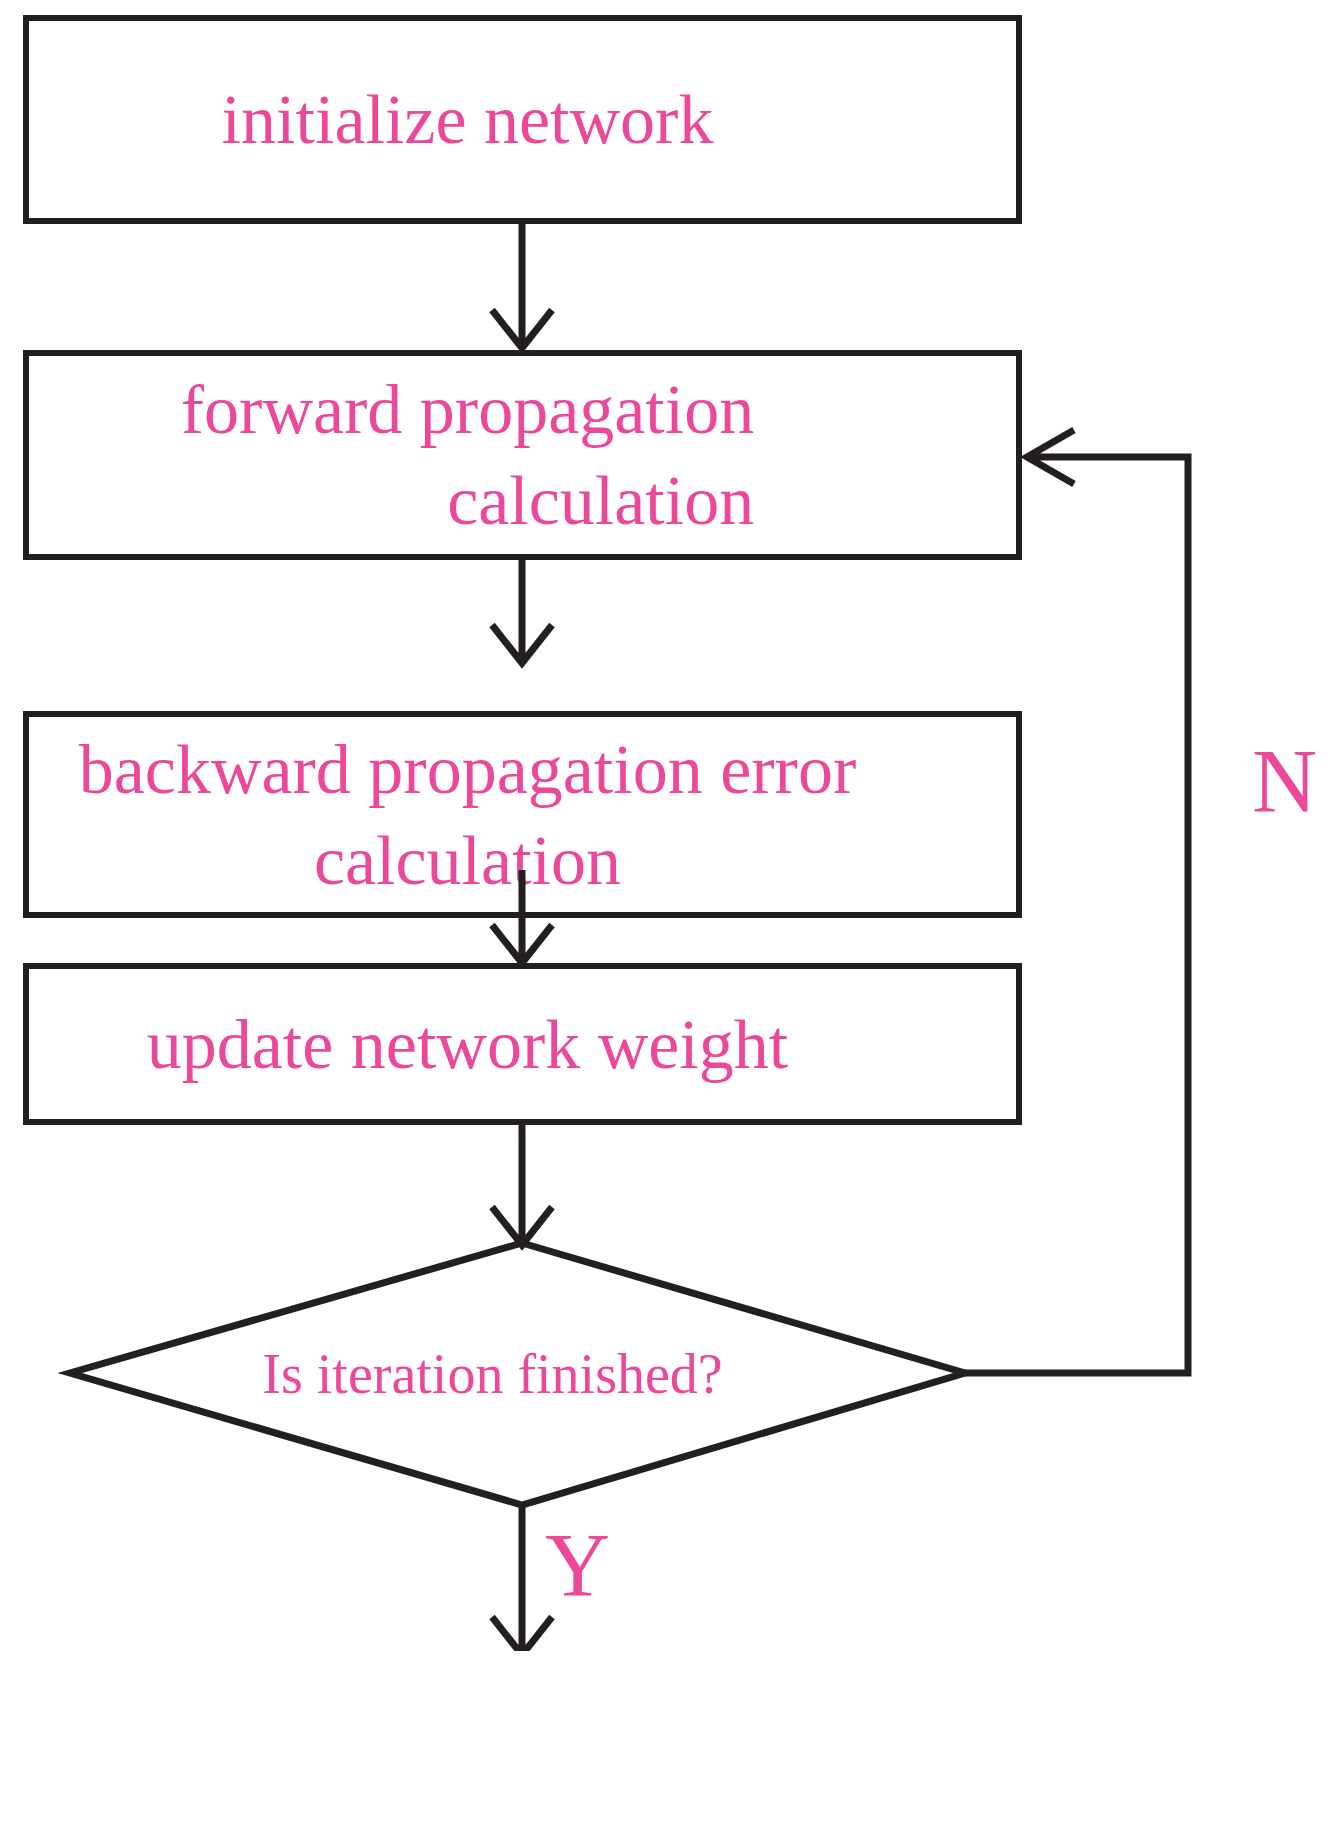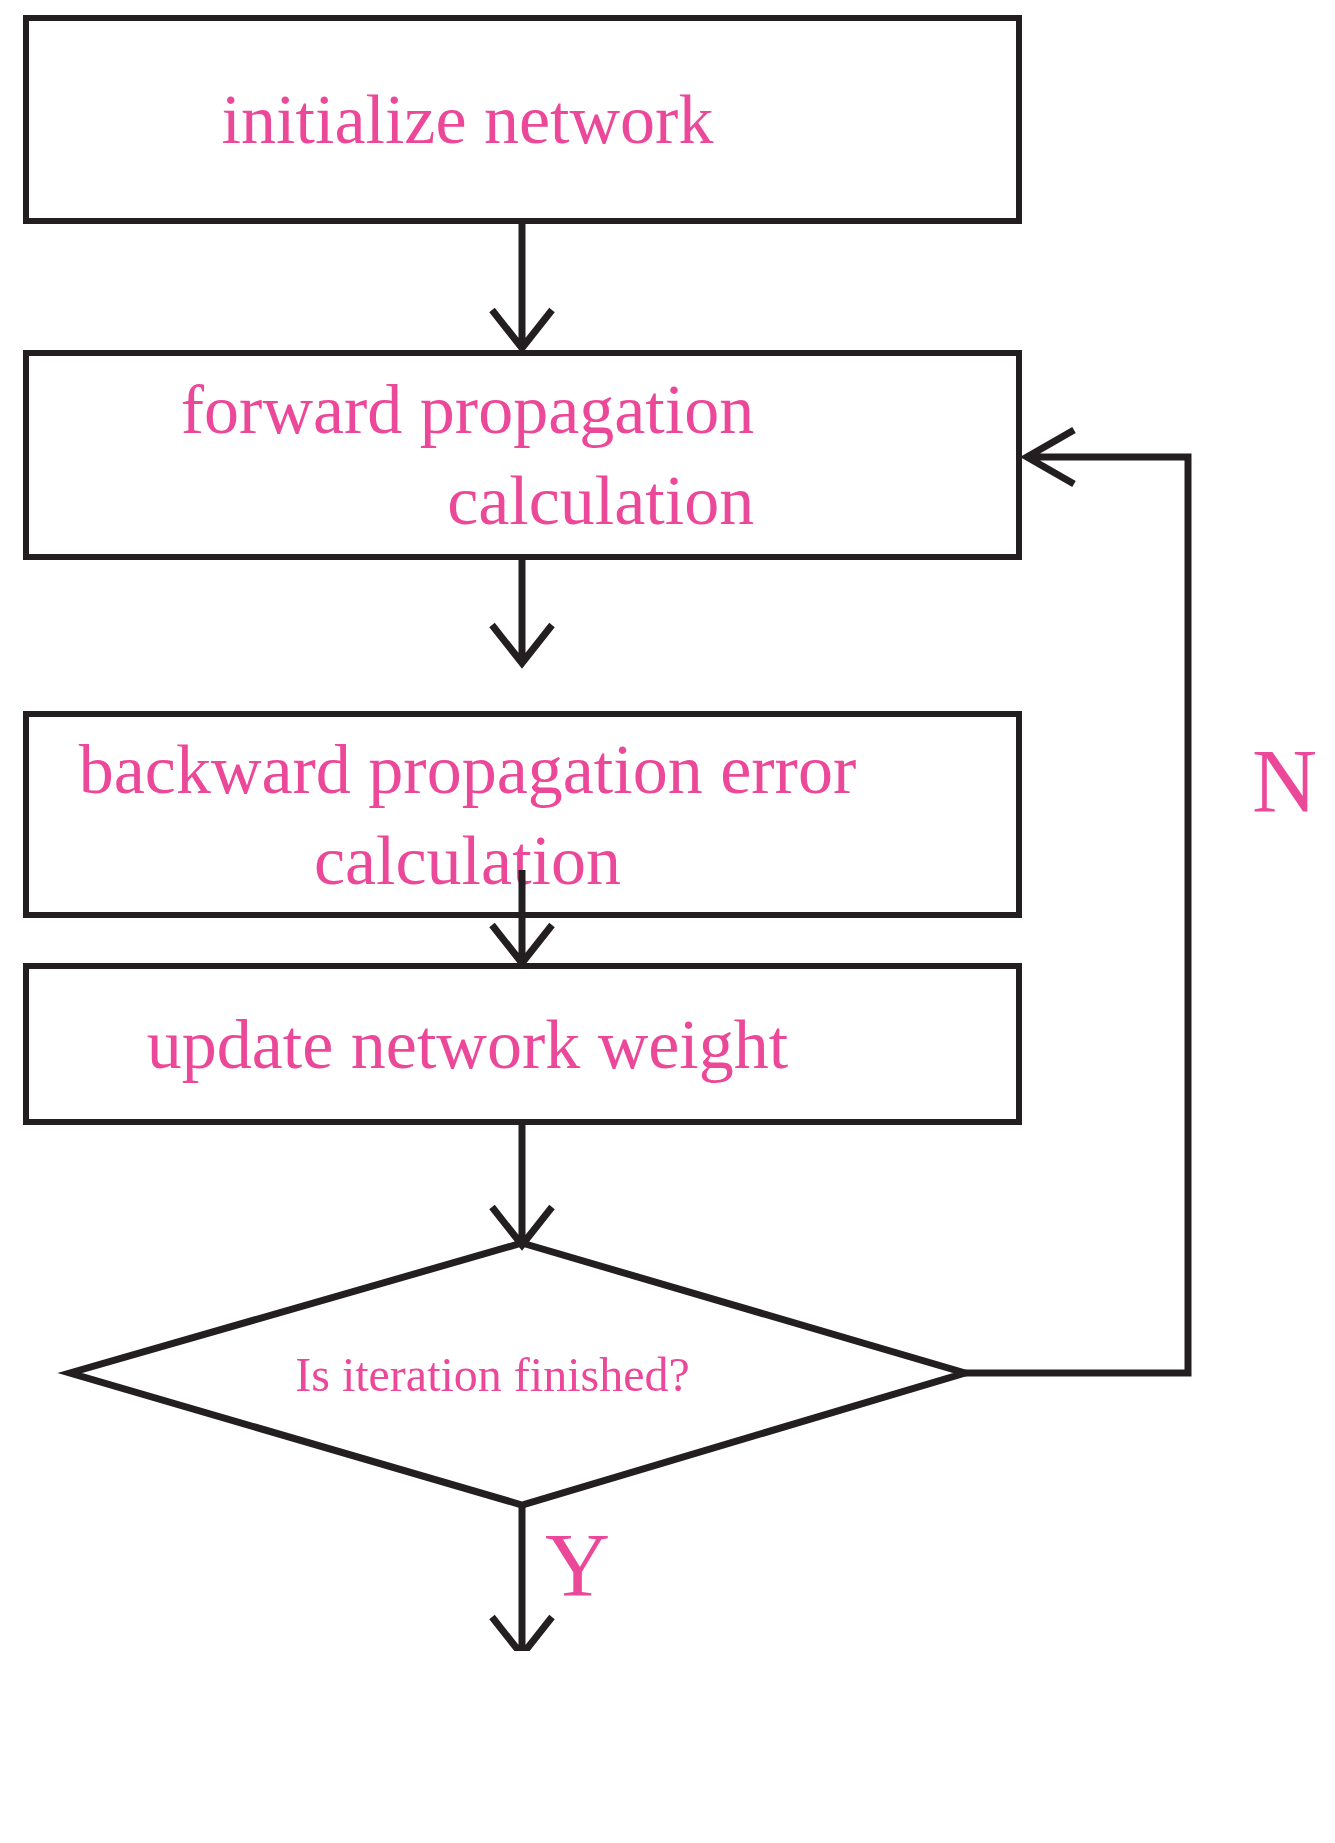--- a/index.html
+++ b/index.html
@@ -63,21 +63,21 @@
   .diamond-label {
     position: absolute;
     left: 70px;
     top: 1243px;
     width: 895px;
     height: 262px;
     display: flex;
     align-items: center;
     justify-content: center;
     text-align: center;
-    font-size: 48px;
+    font-size: 56px;
     padding-right: 50px;
     box-sizing: border-box;
   }
 
   
   .edge-label {
     position: absolute;
     font-size: 90px;
     line-height: 1;
   }

